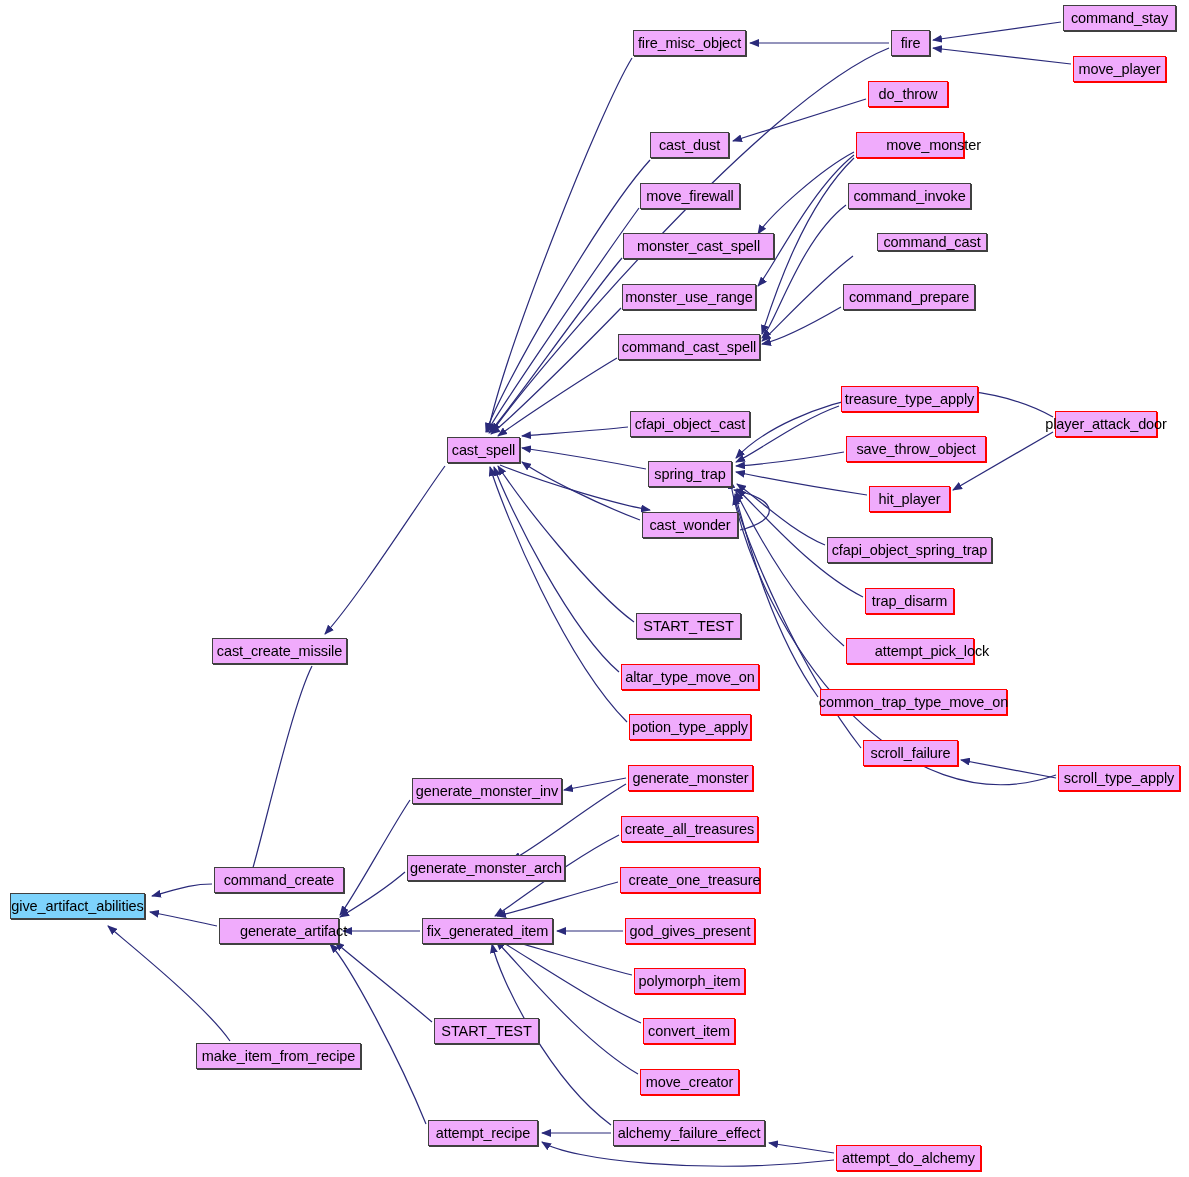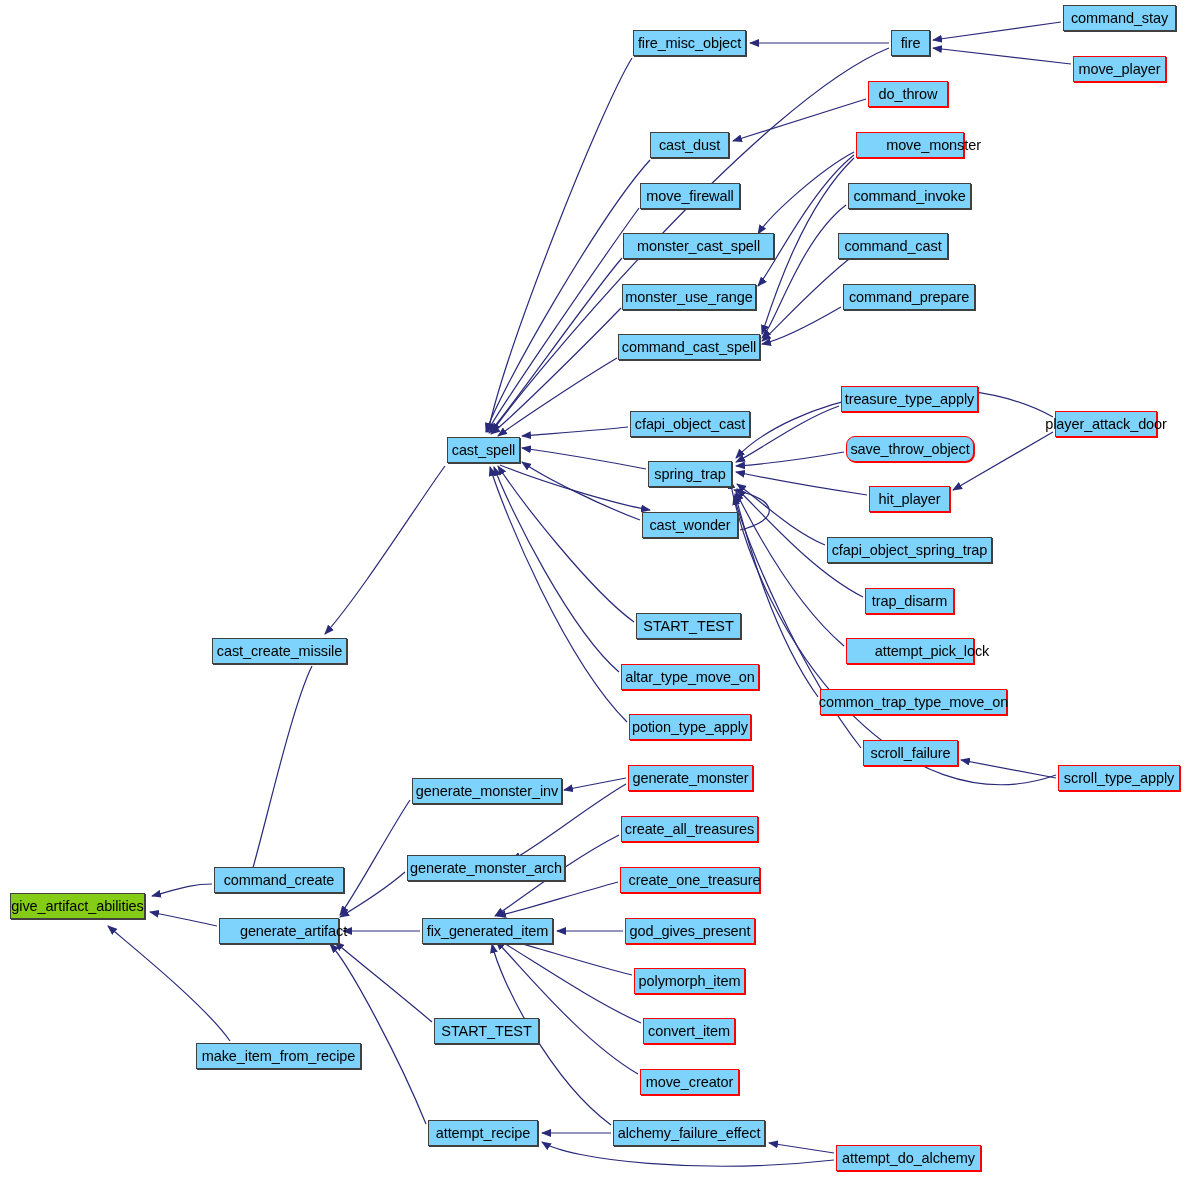--- a/index.html
+++ b/index.html
@@ -27,31 +27,31 @@
   .node {
     position: absolute;
     box-sizing: border-box;
     display: flex;
     align-items: center;
     justify-content: center;
     white-space: nowrap;
     font-size: 14.5px;
     line-height: 1;
     color: #000000;
-    background: #7dd3fc;
+    background: #f0abfc;
     border: 1px solid #404040;
     box-shadow: 1px 1px 0 0 #404040;
     letter-spacing: -0.1px;
   }
   .node.red {
     border: 1px solid #ff0000;
     box-shadow: 1px 1px 0 0 #ff0000;
   }
   .node.focus {
-    background: #84cc16;
+    background: #7dd3fc;
     border: 1px solid #404040;
     box-shadow: 1px 1px 0 0 #404040;
   }
 </style>
 </head>
 <body>
 
 <div id="graph">
   <svg id="edge-layer" viewBox="0 0 1189 1177" xmlns="http://www.w3.org/2000/svg">
     <defs>
@@ -131,29 +131,29 @@
       <div class="node" style="left: 633px; top: 30px; width: 113px; height: 26px;">fire_misc_object</div>
       <div class="node" style="left: 891px; top: 30px; width: 39px; height: 26px;">fire</div>
       <div class="node" style="left: 1063px; top: 5px; width: 113px; height: 26px;">command_stay</div>
       <div class="node red" style="left: 1073px; top: 56px; width: 93px; height: 26px;">move_player</div>
       <div class="node red" style="left: 868px; top: 81px; width: 80px; height: 26px;">do_throw</div>
       <div class="node" style="left: 650px; top: 132px; width: 79px; height: 26px;">cast_dust</div>
       <div class="node red" style="left: 856px; top: 132px; width: 108px; height: 26px; padding-left: 47px;">move_monster</div>
       <div class="node" style="left: 640px; top: 183px; width: 100px; height: 26px;">move_firewall</div>
       <div class="node" style="left: 848px; top: 183px; width: 123px; height: 26px;">command_invoke</div>
       <div class="node" style="left: 623px; top: 233px; width: 151px; height: 26px;">monster_cast_spell</div>
-      <div class="node" style="left: 838px; top: 233px; width: 110px; height: 26px;">command_cast</div>
+      <div class="node" style="left: 877px; top: 233px; width: 110px; height: 18px;">command_cast</div>
       <div class="node" style="left: 622px; top: 284px; width: 134px; height: 26px;">monster_use_range</div>
       <div class="node" style="left: 843px; top: 284px; width: 132px; height: 26px;">command_prepare</div>
       <div class="node" style="left: 618px; top: 334px; width: 142px; height: 26px;">command_cast_spell</div>
       <div class="node red" style="left: 841px; top: 386px; width: 137px; height: 26px;">treasure_type_apply</div>
       <div class="node red" style="left: 1055px; top: 411px; width: 102px; height: 26px;">player_attack_door</div>
       <div class="node" style="left: 630px; top: 411px; width: 120px; height: 26px;">cfapi_object_cast</div>
       <div class="node" style="left: 648px; top: 461px; width: 84px; height: 26px;">spring_trap</div>
-      <div class="node red" style="left: 846px; top: 436px; width: 128px; height: 26px; border-radius: 9px;">save_throw_object</div>
+      <div class="node red" style="left: 846px; top: 436px; width: 140px; height: 26px;">save_throw_object</div>
       <div class="node red" style="left: 869px; top: 486px; width: 81px; height: 26px;">hit_player</div>
       <div class="node" style="left: 642px; top: 512px; width: 96px; height: 26px;">cast_wonder</div>
       <div class="node" style="left: 827px; top: 537px; width: 165px; height: 26px;">cfapi_object_spring_trap</div>
       <div class="node red" style="left: 865px; top: 588px; width: 89px; height: 26px;">trap_disarm</div>
       <div class="node" style="left: 636px; top: 613px; width: 105px; height: 26px;">START_TEST</div>
       <div class="node red" style="left: 846px; top: 638px; width: 128px; height: 26px; padding-left: 44px;">attempt_pick_lock</div>
       <div class="node red" style="left: 621px; top: 664px; width: 138px; height: 26px;">altar_type_move_on</div>
       <div class="node red" style="left: 820px; top: 689px; width: 187px; height: 26px;">common_trap_type_move_on</div>
       <div class="node red" style="left: 629px; top: 714px; width: 122px; height: 26px;">potion_type_apply</div>
       <div class="node red" style="left: 863px; top: 740px; width: 95px; height: 26px;">scroll_failure</div>

